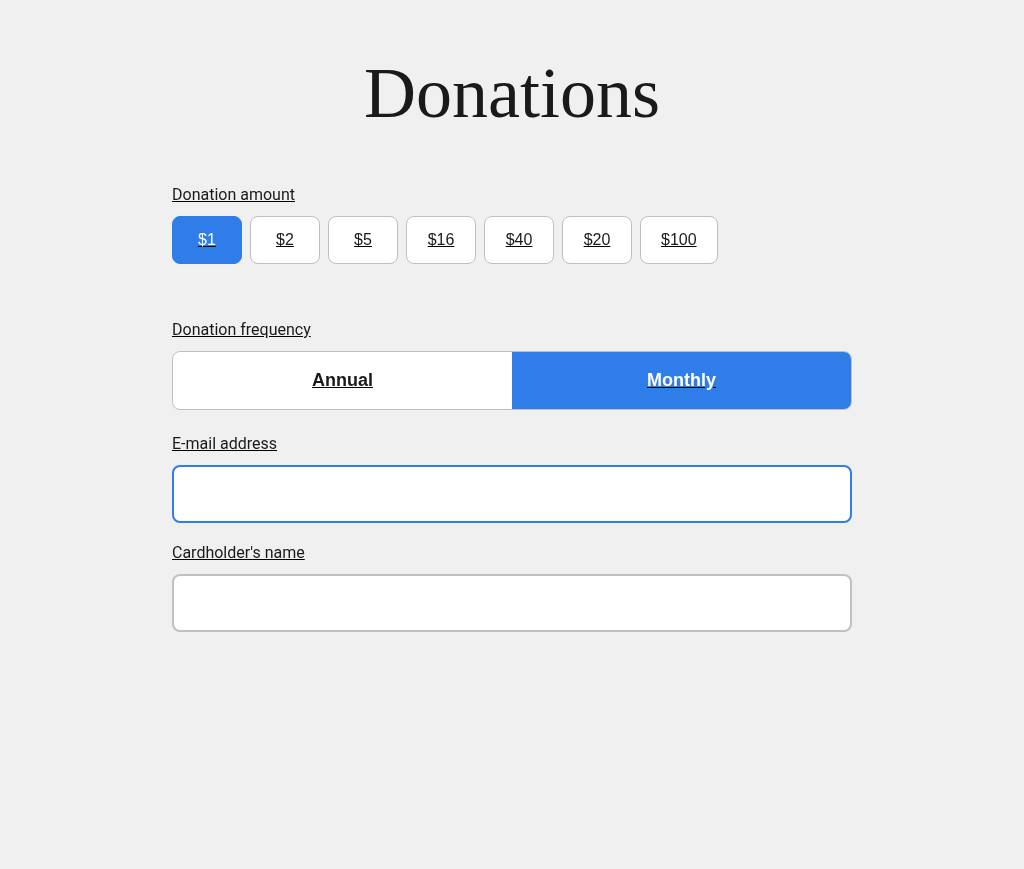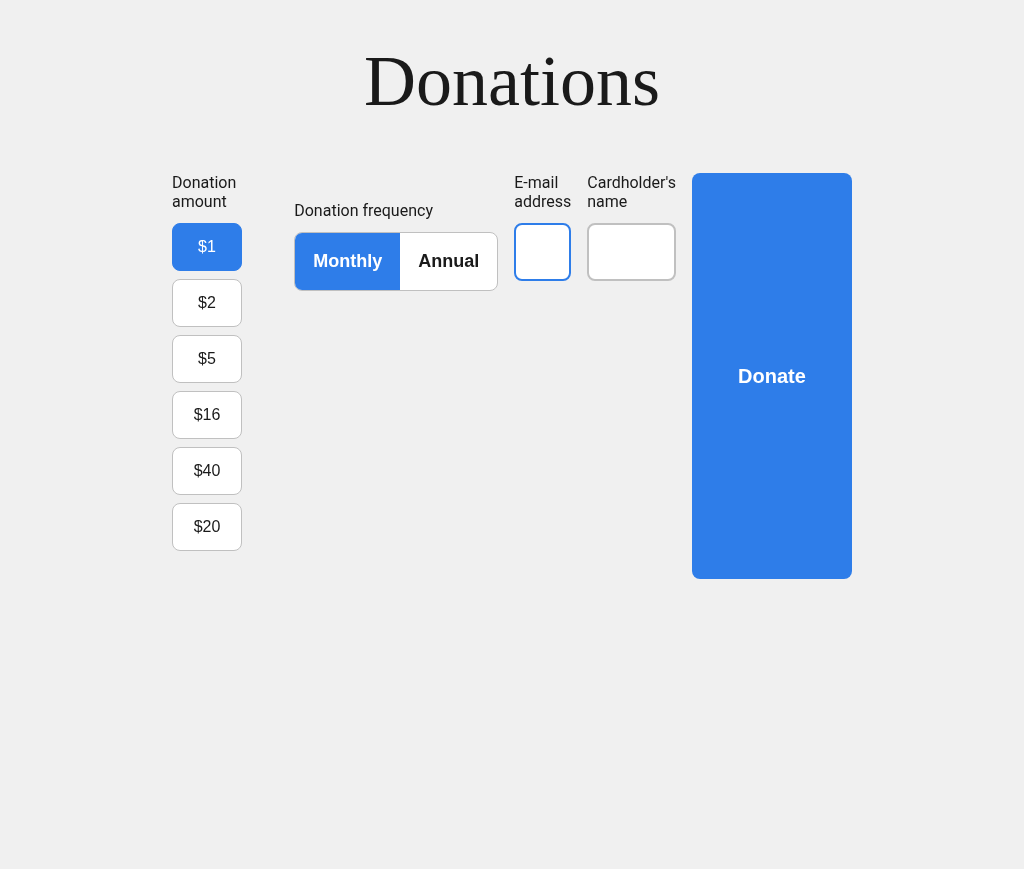--- a/index.html
+++ b/index.html
@@ -15,31 +15,32 @@
       display: flex;
       flex-direction: column;
       align-items: center;
     }
 
     .page-title {
       font-family: Georgia, 'Times New Roman', serif;
       font-size: 72px;
       font-weight: 400;
       color: #1a1a1a;
-      margin-top: 40px;
+      margin-top: 52px;
       margin-bottom: 50px;
       text-align: center;
     }
 
     .form-container {
       width: 680px;
       max-width: 95vw;
       display: flex;
-      flex-direction: row;
-      gap: 16px;
+      flex-direction: column;
+      gap: 0;
+      text-decoration: underline;
     }
 
     .section-label {
       font-size: 16px;
       color: #1a1a1a;
       margin-bottom: 12px;
       font-weight: 400;
     }
 
     .amount-section {
@@ -160,36 +161,36 @@
 
   <div class="amount-section">
     <div class="section-label">Donation amount</div>
     <div class="amount-buttons-row">
       <button class="amount-btn active">$1</button>
       <button class="amount-btn">$2</button>
       <button class="amount-btn">$5</button>
       <button class="amount-btn">$16</button>
       <button class="amount-btn">$40</button>
       <button class="amount-btn">$20</button>
+      <button class="amount-btn">$100</button>
     </div>
   </div>
 
   <div class="frequency-section">
     <div class="section-label">Donation frequency</div>
     <div class="frequency-toggle">
+      <button class="freq-btn">Annual</button>
       <button class="freq-btn active">Monthly</button>
-      <button class="freq-btn">Annual</button>
     </div>
   </div>
 
   <div class="email-section">
     <div class="section-label">E-mail address</div>
     <input type="email" class="text-input focused" value="" style="">
   </div>
 
   <div class="cardholder-section">
     <div class="section-label">Cardholder's name</div>
     <input type="text" class="text-input" value="" style="">
   </div>
 
-  <button class="donate-btn">Donate</button>
 
 </div>
 
 </body></html>

